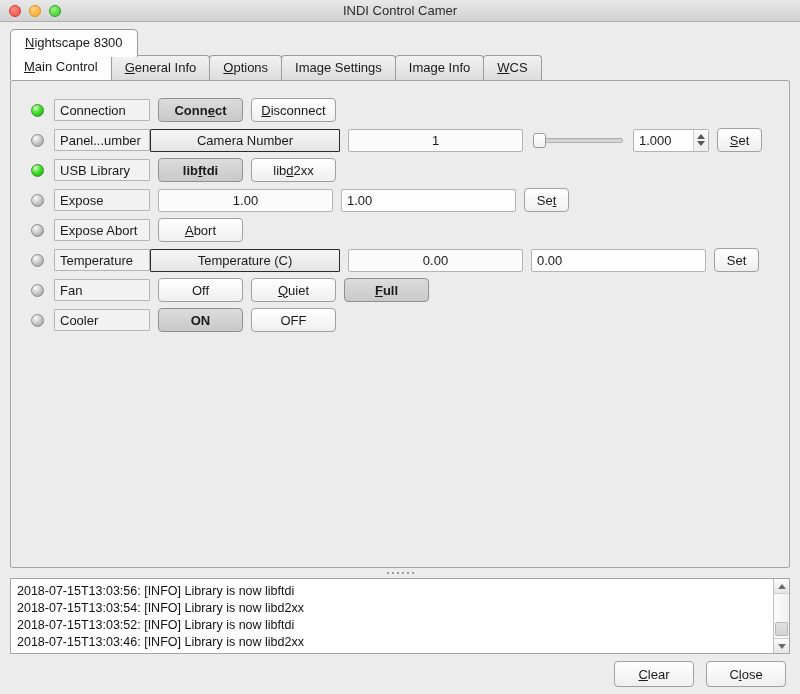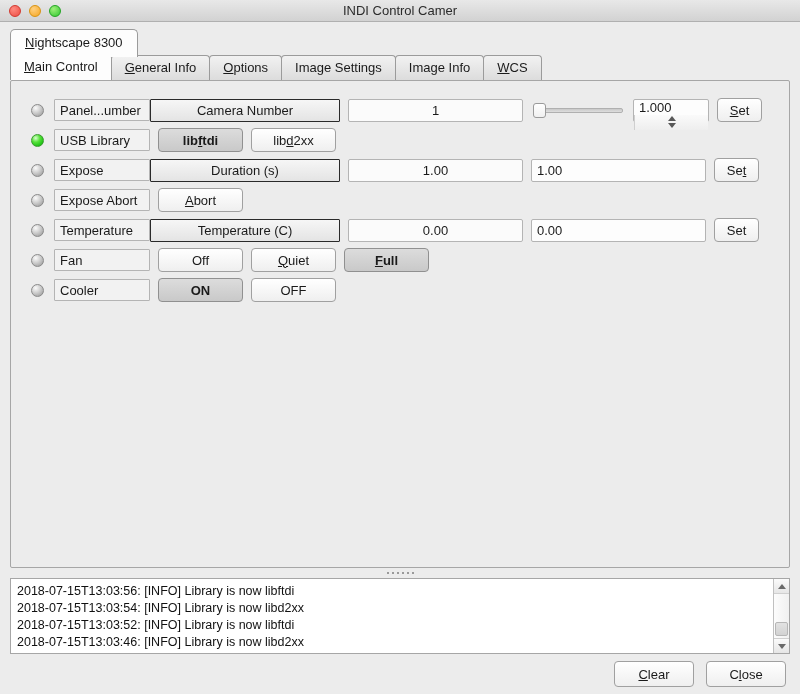--- a/index.html
+++ b/index.html
@@ -185,21 +185,21 @@
   .slider .handle {
     position: absolute; left: 0; width: 13px; height: 15px;
     background: linear-gradient(#ffffff, #f0f0f0);
     border: 1px solid #9a9a9a; border-radius: 3px;
   }
 
   
   .spin {
     width: 76px; height: 23px; margin-left: 10px;
     border: 1px solid #b4b4b4; background: #fdfdfd;
-    display: flex; align-items: stretch; border-radius: 2px; flex-direction: column;
+    display: flex; align-items: stretch; border-radius: 2px;
   }
   .spin .sval {
     flex: 1 1 auto; display: flex; align-items: center;
     padding-left: 5px; font-size: 13px; color: #1a1a1a;
   }
   .spin .sarrows {
     flex: 0 0 15px; border-left: 1px solid #cfcfcf;
     display: flex; flex-direction: column;
     align-items: center; justify-content: center; gap: 2px;
     background: linear-gradient(#fafafa, #eee);
@@ -296,20 +296,26 @@
     <span class="inner-tab"><span class="u">G</span>eneral Info</span>
     <span class="inner-tab"><span class="u">O</span>ptions</span>
     <span class="inner-tab">Image Settings</span>
     <span class="inner-tab">Image Info</span>
     <span class="inner-tab"><span class="u">W</span>CS</span>
   </div>
 
   <div class="panel">
     <div class="panel-inner">
 
+      <div class="row">
+        <span class="led on"></span>
+        <span class="label-box">Connection</span>
+        <span class="btn w85 pressed">Conn<span class="u">e</span>ct</span>
+        <span class="btn w85"><span class="u">D</span>isconnect</span>
+      </div>
 
       <div class="row">
         <span class="led off"></span>
         <span class="label-box">Panel...umber</span>
         <span class="wide-btn">Camera Number</span>
         <span class="val-ro">1</span>
         <span class="slider">
           <span class="groove"></span>
           <span class="handle"></span>
         </span>
@@ -326,21 +332,20 @@
       <div class="row">
         <span class="led on"></span>
         <span class="label-box">USB Library</span>
         <span class="btn w85 pressed">lib<span class="u">f</span>tdi</span>
         <span class="btn w85">lib<span class="u">d</span>2xx</span>
       </div>
 
       <div class="row">
         <span class="led off"></span>
         <span class="label-box">Expose</span>
-        <span class="wide-btn">Duration (s)</span>
         <span class="val-ro">1.00</span>
         <span class="val-rw">1.00</span>
         <span class="btn set">Se<span class="u">t</span></span>
       </div>
 
       <div class="row">
         <span class="led off"></span>
         <span class="label-box">Expose Abort</span>
         <span class="btn w85"><span class="u">A</span>bort</span>
       </div>

